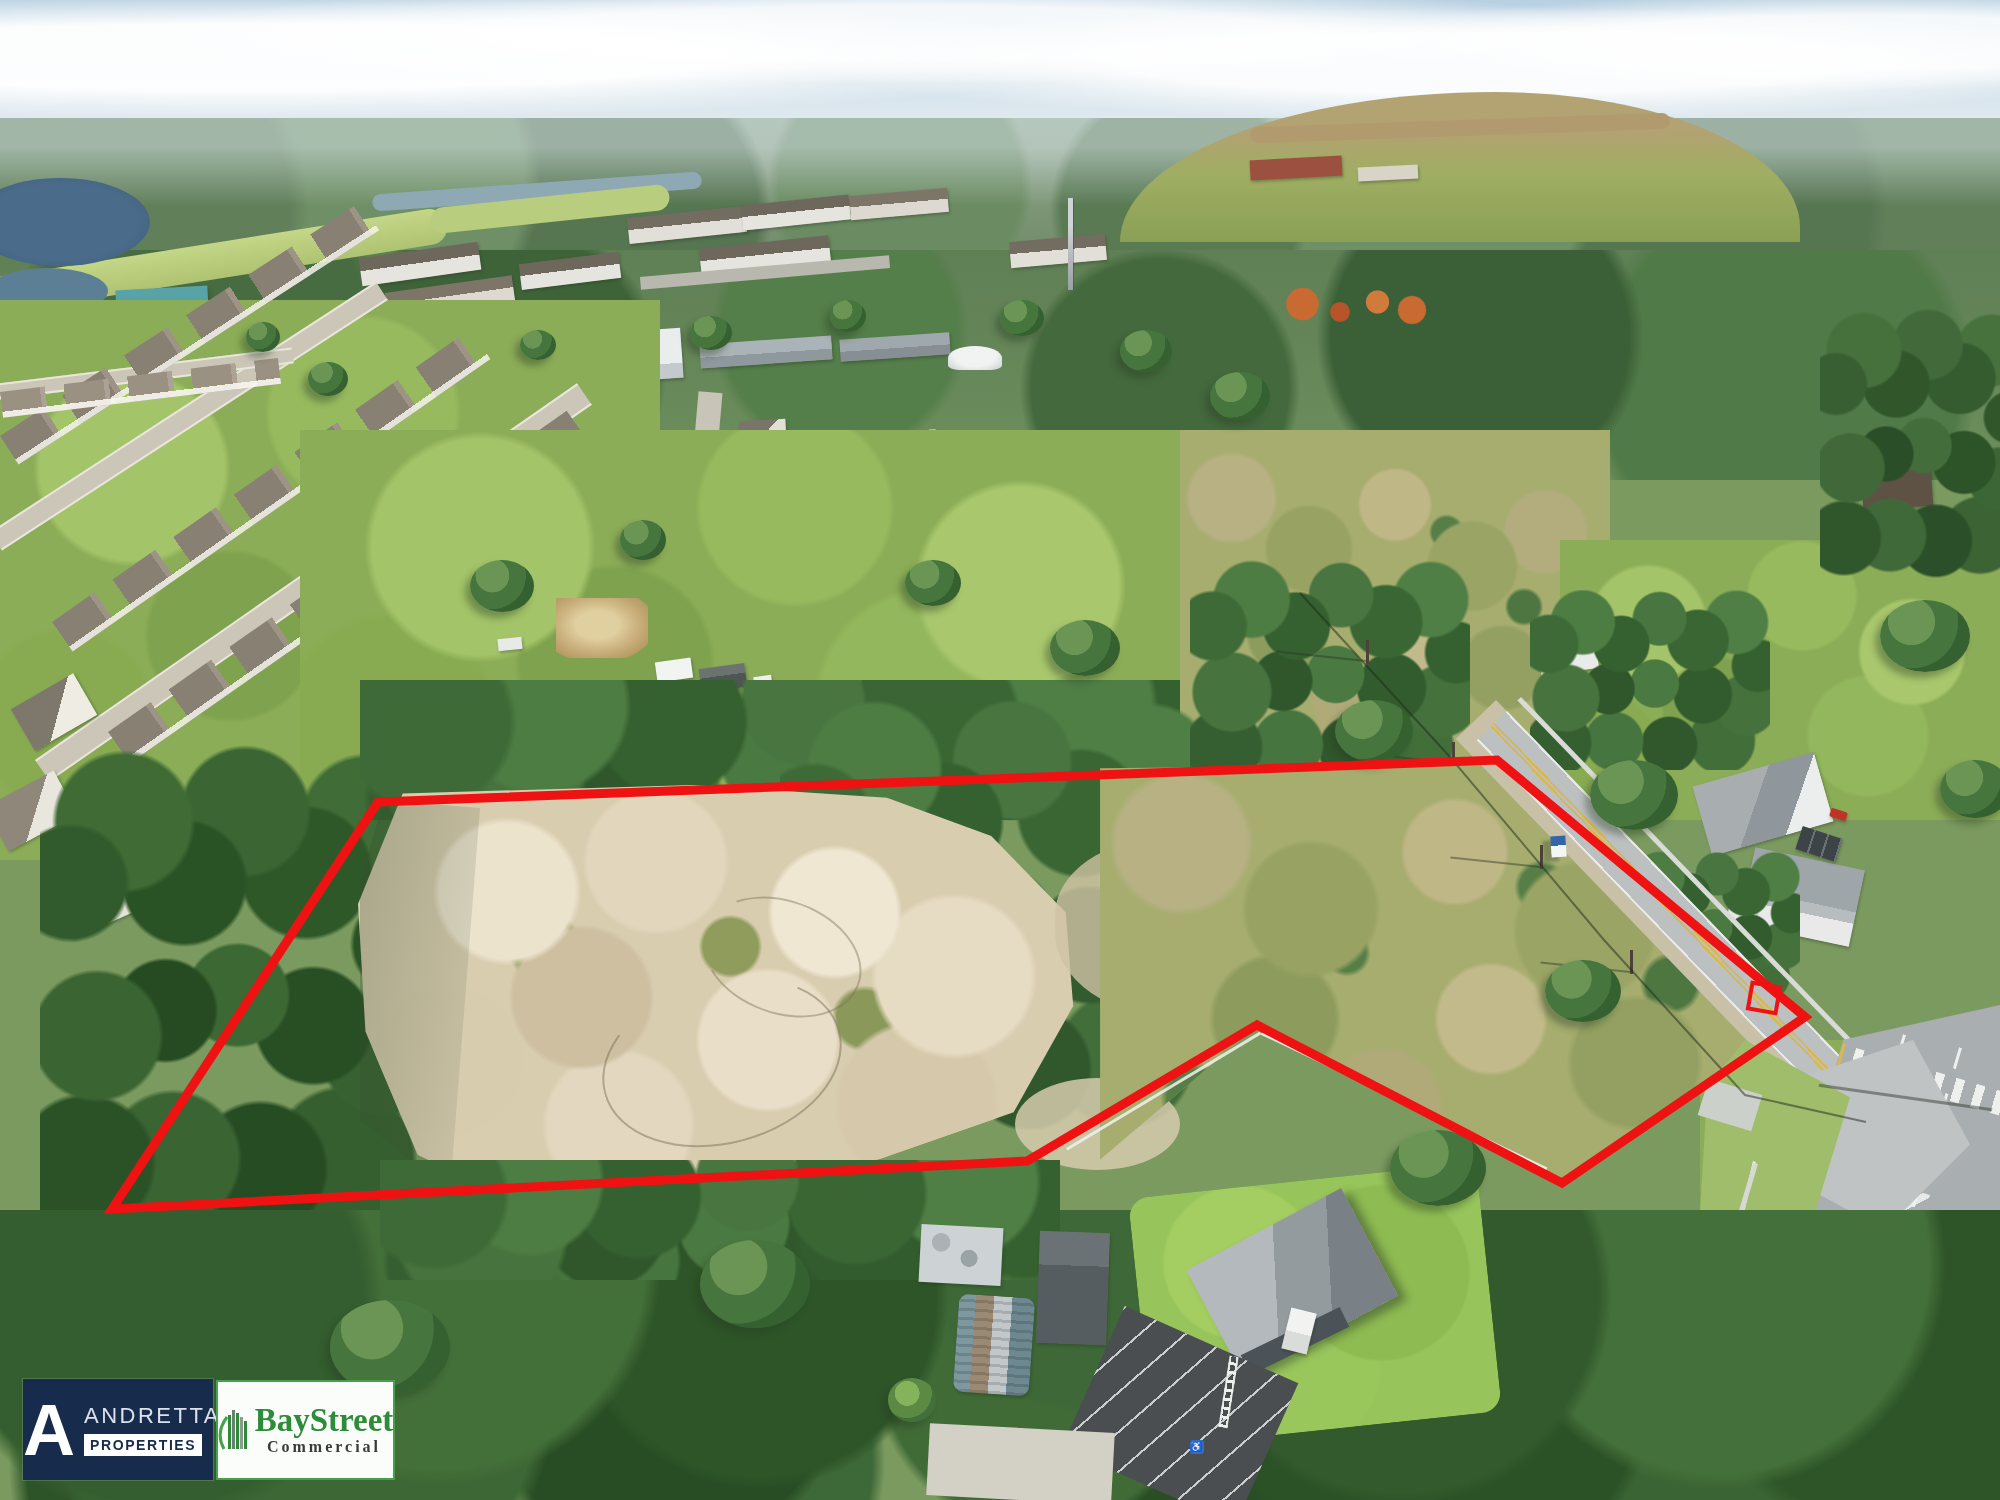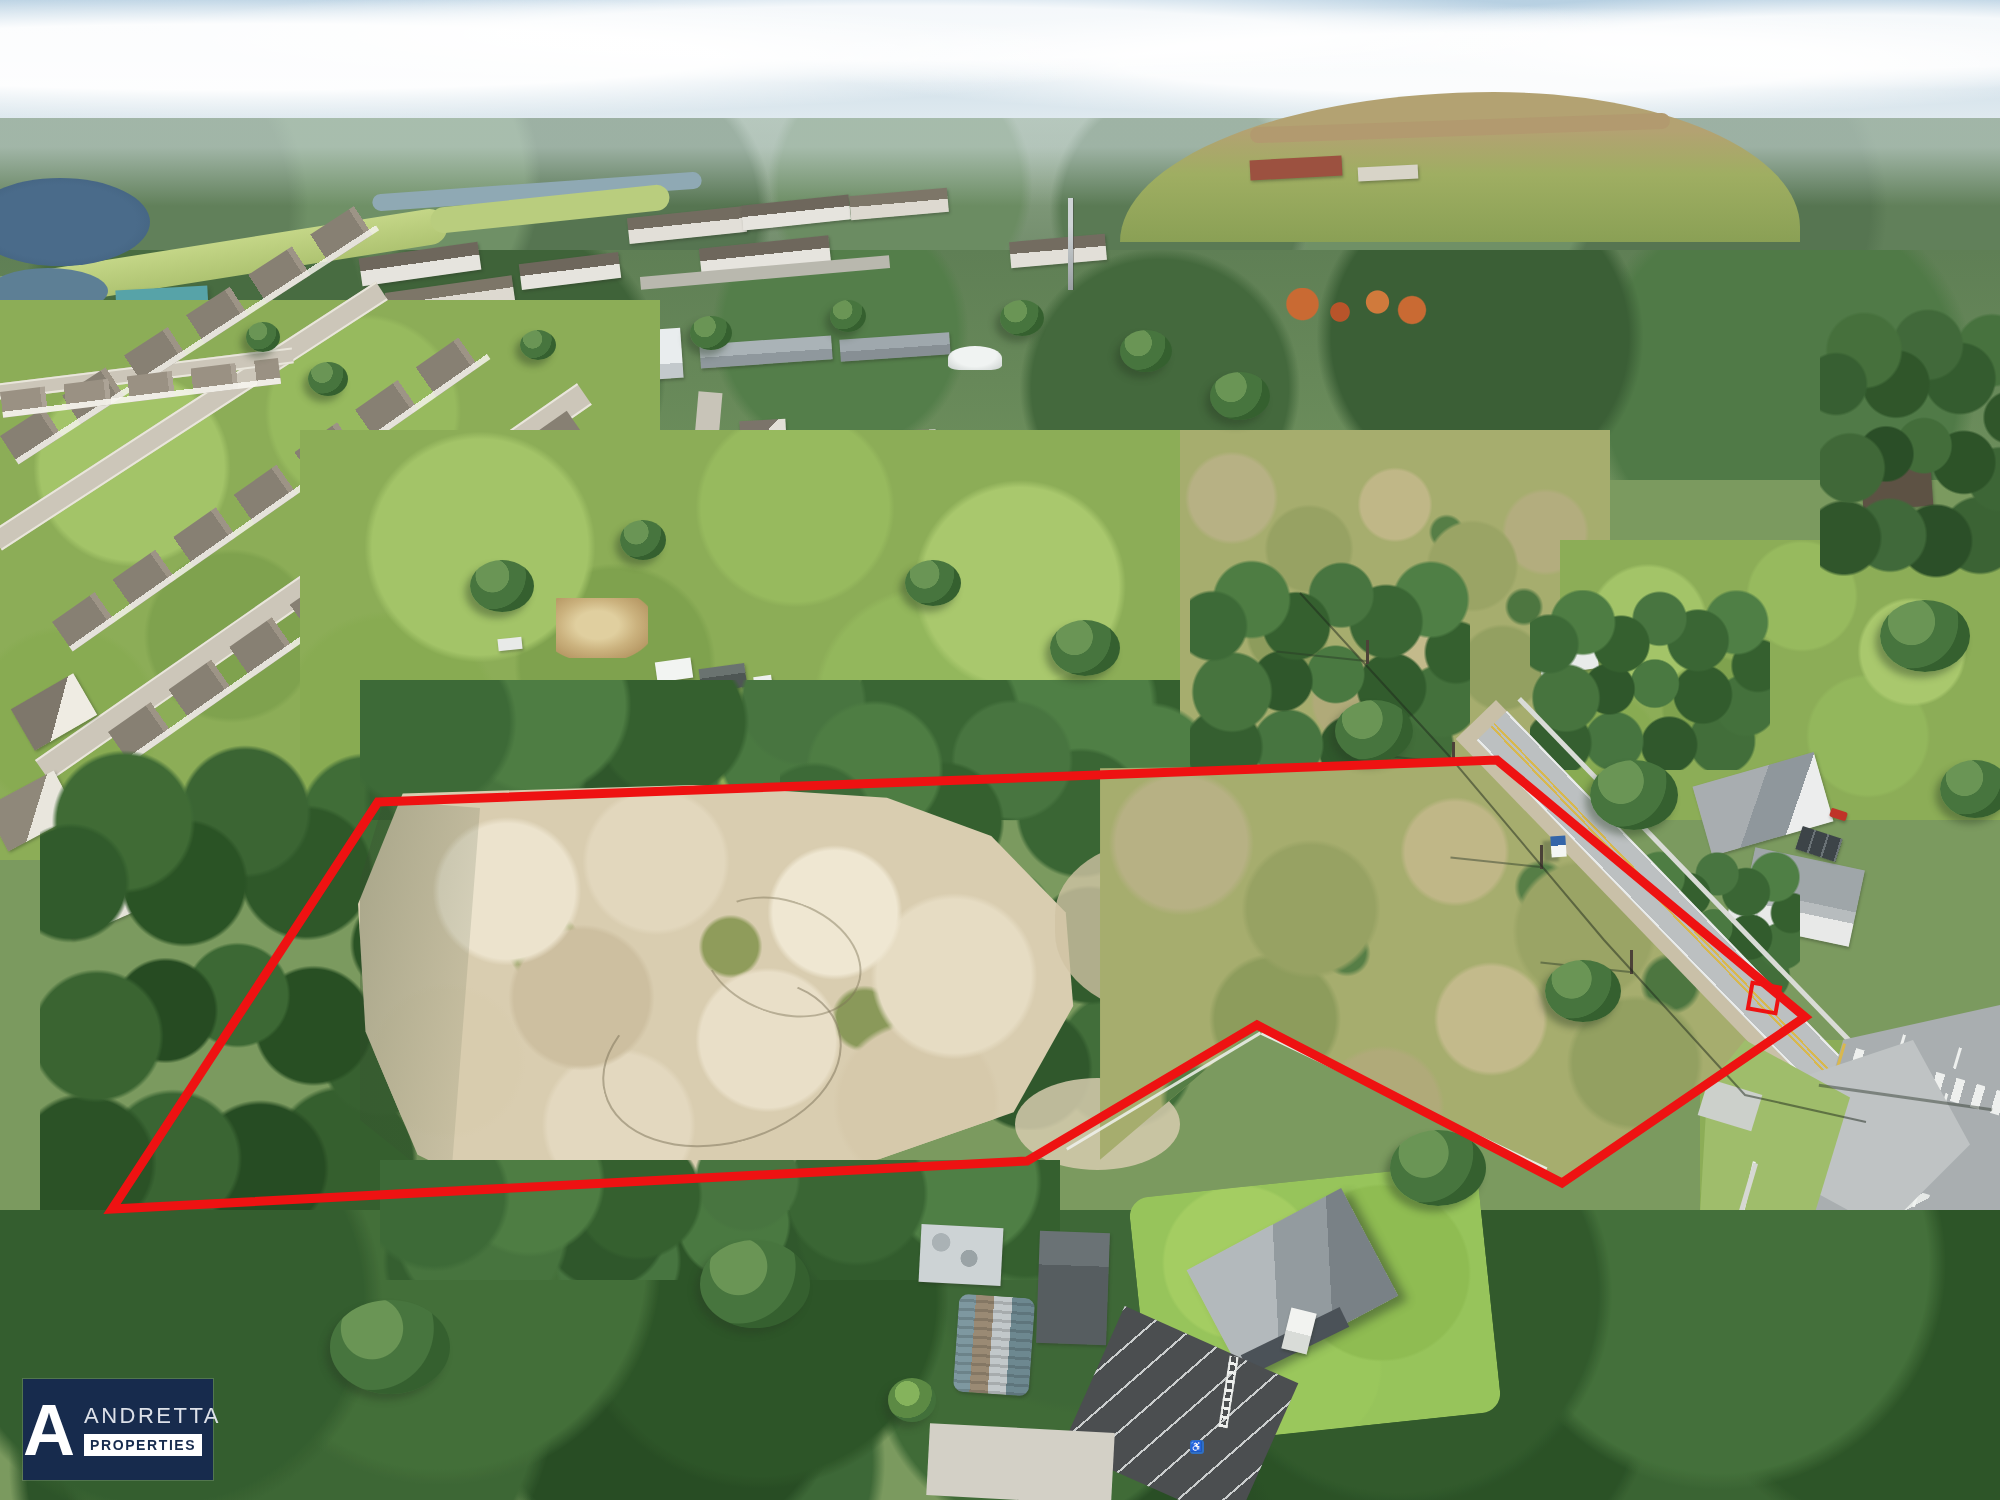--- a/index.html
+++ b/index.html
@@ -321,14 +321,30 @@
 
   <div id="logo-andretta" class="abs">
     <div class="mono">A</div>
     <div class="divider"></div>
     <div>
       <div class="nm">ANDRETTA</div>
       <div class="props">PROPERTIES</div>
     </div>
   </div>
 
+  <div id="logo-baystreet" class="abs">
+    <span>
+      <svg width="30" height="50" viewBox="0 0 30 50">
+        <path d="M6 46 Q-3 30 9 14" stroke="#46a14b" fill="none" stroke-width="3"></path>
+        <rect x="10" y="12" width="3" height="34" fill="#2e8b3a"></rect>
+        <rect x="14" y="7" width="3" height="39" fill="#6b7f72"></rect>
+        <rect x="18" y="10" width="3" height="36" fill="#2e8b3a"></rect>
+        <rect x="22" y="14" width="3" height="32" fill="#8a9a8e"></rect>
+        <rect x="26" y="18" width="3" height="28" fill="#2e8b3a"></rect>
+      </svg>
+    </span>
+    <div>
+      <div class="bs">BayStreet</div>
+      <div class="comm">Commercial</div>
+    </div>
+  </div>
 
 </div>
 
 </body></html>

